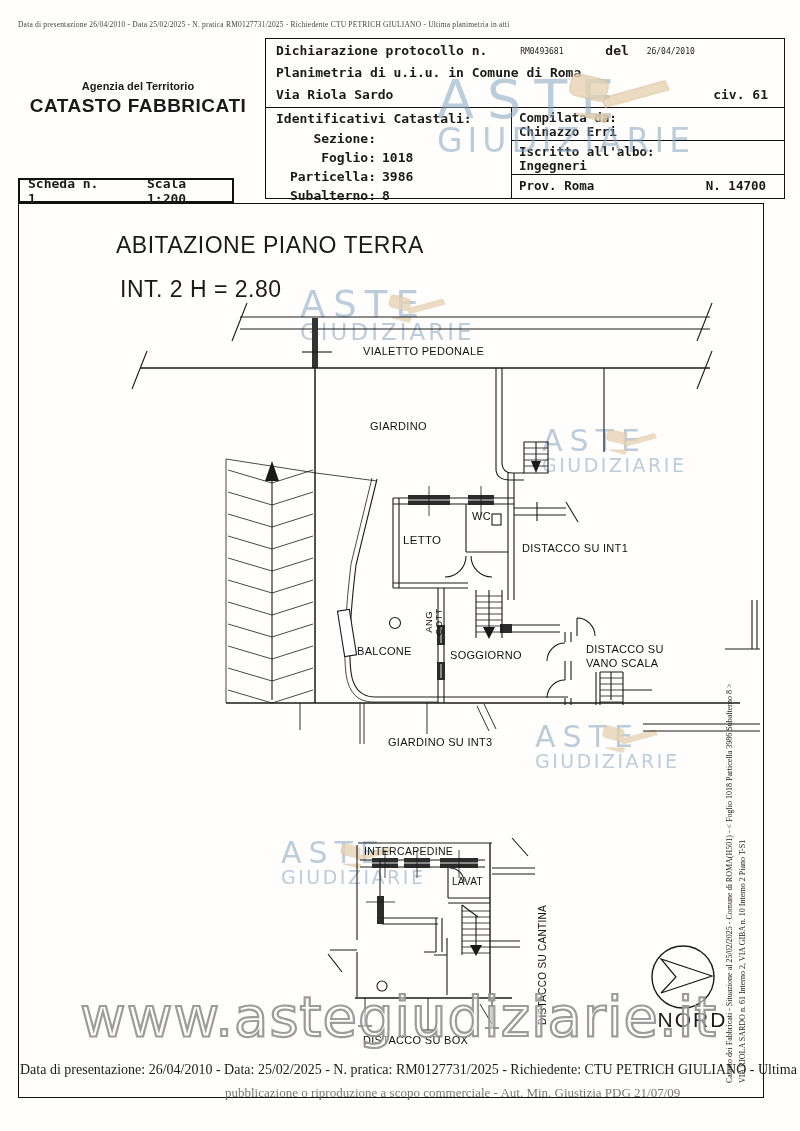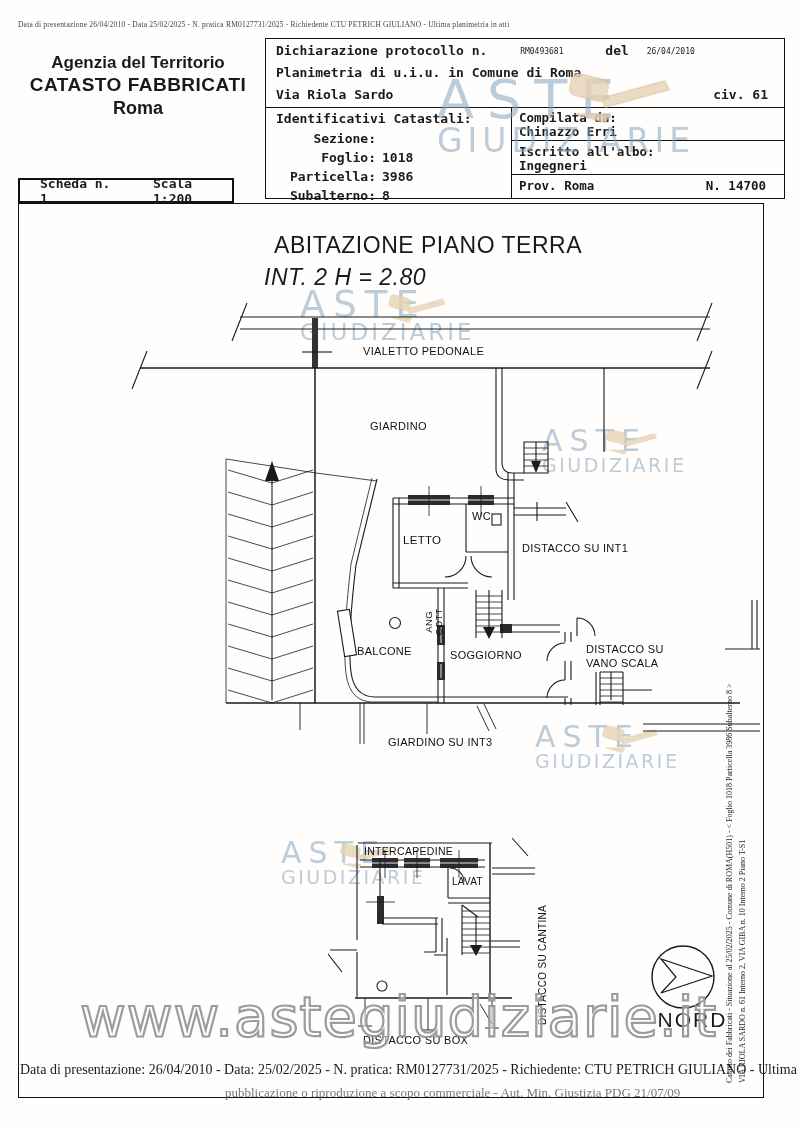--- a/index.html
+++ b/index.html
@@ -2,21 +2,21 @@
 <html><head>
 <meta charset="utf-8">
 <style>
   html,body{margin:0;padding:0;background:#e8e8e8;}
   #page{position:relative;width:800px;height:1131px;background:#fffefd;overflow:hidden;
         font-family:"Liberation Sans",sans-serif;color:#1a1a1a;}
   .abs{position:absolute;}
   
   .tiny-strip{font-family:"Liberation Serif",serif;font-size:7.5px;color:#444;letter-spacing:.2px;}
   .agency{width:240px;text-align:center;font-weight:bold;line-height:1.25;}
-  .agency .l1,.agency .l3{font-size:17px;}
+  .agency .l1,.agency .l3{font-size:11px;margin-top:28px;}
   .agency .l2{font-size:19px;letter-spacing:.5px;}
   .agency .l4{font-size:18px;}
   .mono{font-family:"DejaVu Sans Mono","Liberation Mono",monospace;}
   .hdr-box{border:1.6px solid #111;background:transparent;}
   .hrow{position:absolute;left:10px;white-space:nowrap;font-weight:bold;font-size:13px;}
   .sub{font-size:8px;font-weight:normal;position:relative;top:-1px;}
   .hdr-div{position:absolute;left:0;width:100%;border-top:1.4px solid #111;}
   .vdiv{position:absolute;top:68px;bottom:0;left:245px;border-left:1.4px solid #111;}
   .idrow{display:flex;font-size:13px;font-weight:bold;margin-bottom:4px;}
   .idrow .lab{width:100px;text-align:right;}
@@ -72,25 +72,24 @@
   <div class="abs wm wm-sm" style="left:281px;top:839px;">
     <div class="wm-a">ASTE</div>
     <div class="wm-g">GIUDIZIARIE</div>
   </div>
 
   <div class="abs tiny-strip" style="left:18px;top:20px;">Data di presentazione 26/04/2010 - Data 25/02/2025 - N. pratica RM0127731/2025 - Richiedente CTU PETRICH GIULIANO - Ultima planimetria in atti</div>
 
   <div class="abs agency" style="left:18px;top:52px;">
     <div class="l1">Agenzia del Territorio</div>
     <div class="l2">CATASTO FABBRICATI</div>
-    <div class="l4">Roma</div>
   </div>
 
   <div class="abs scheda mono" style="left:18px;top:178px;width:212px;height:21px;">
-    <span style="padding-left:20px;">Scheda n. 1</span>
+    <span style="padding-left:8px;">Scheda n. 1</span>
     <span style="margin-left:34px;">Scala 1:200</span>
   </div>
 
   <div class="abs hdr-box mono" style="left:265px;top:38px;width:518px;height:159px;">
     <div class="hrow" style="top:4px;">
       <span>Dichiarazione protocollo n.</span>
       <span class="sub" style="margin-left:25px;text-align:right;">RM0493681</span>
       <span style="margin-left:34px;">del</span>
       <span class="sub" style="margin-left:10px;margin-top:43px;">26/04/2010</span>
     </div>
@@ -125,22 +124,22 @@
     <div class="hdr-div" style="top:101px;left:245px;width:273px;border-top-width:1px;"></div>
     <div class="rc" style="top:105px;">Iscritto all'albo:</div>
     <div class="rc" style="top:119px;">Ingegneri</div>
     <div class="hdr-div" style="top:135px;left:245px;width:273px;border-top-width:1px;"></div>
     <div class="rc" style="top:139px;">Prov. Roma</div>
     <div class="rc" style="top:139px;left:auto;right:18px;">N. 14700</div>
   </div>
 
   <div class="abs frame" style="left:18px;top:203px;width:744px;height:893px;"></div>
 
-  <div class="abs ptitle" style="left:132px;top:232px;width:450px;text-align:right;">ABITAZIONE PIANO TERRA</div>
-  <div class="abs ptitle" style="left:120px;top:264px;width:450px;text-align:center;font-style:italic;">INT. 2 H = 2.80</div>
+  <div class="abs ptitle" style="left:116px;top:232px;width:450px;text-align:left;">ABITAZIONE PIANO TERRA</div>
+  <div class="abs ptitle" style="left:120px;top:276px;width:450px;text-align:left;">INT. 2 H = 2.80</div>
 
   <svg class="lines" width="800" height="1131" viewBox="0 0 800 1131">
     <defs>
       <g id="gavel" stroke="#d9c09a" stroke-width="1">
         <path d="M30,24 L88,8 L92,16 L34,32 Z"></path>
         <rect x="2" y="4" width="34" height="20" rx="6" transform="rotate(14 19 14)"></rect>
         <path d="M6,38 L34,46 L38,38 Z"></path>
       </g>
     </defs>
 

